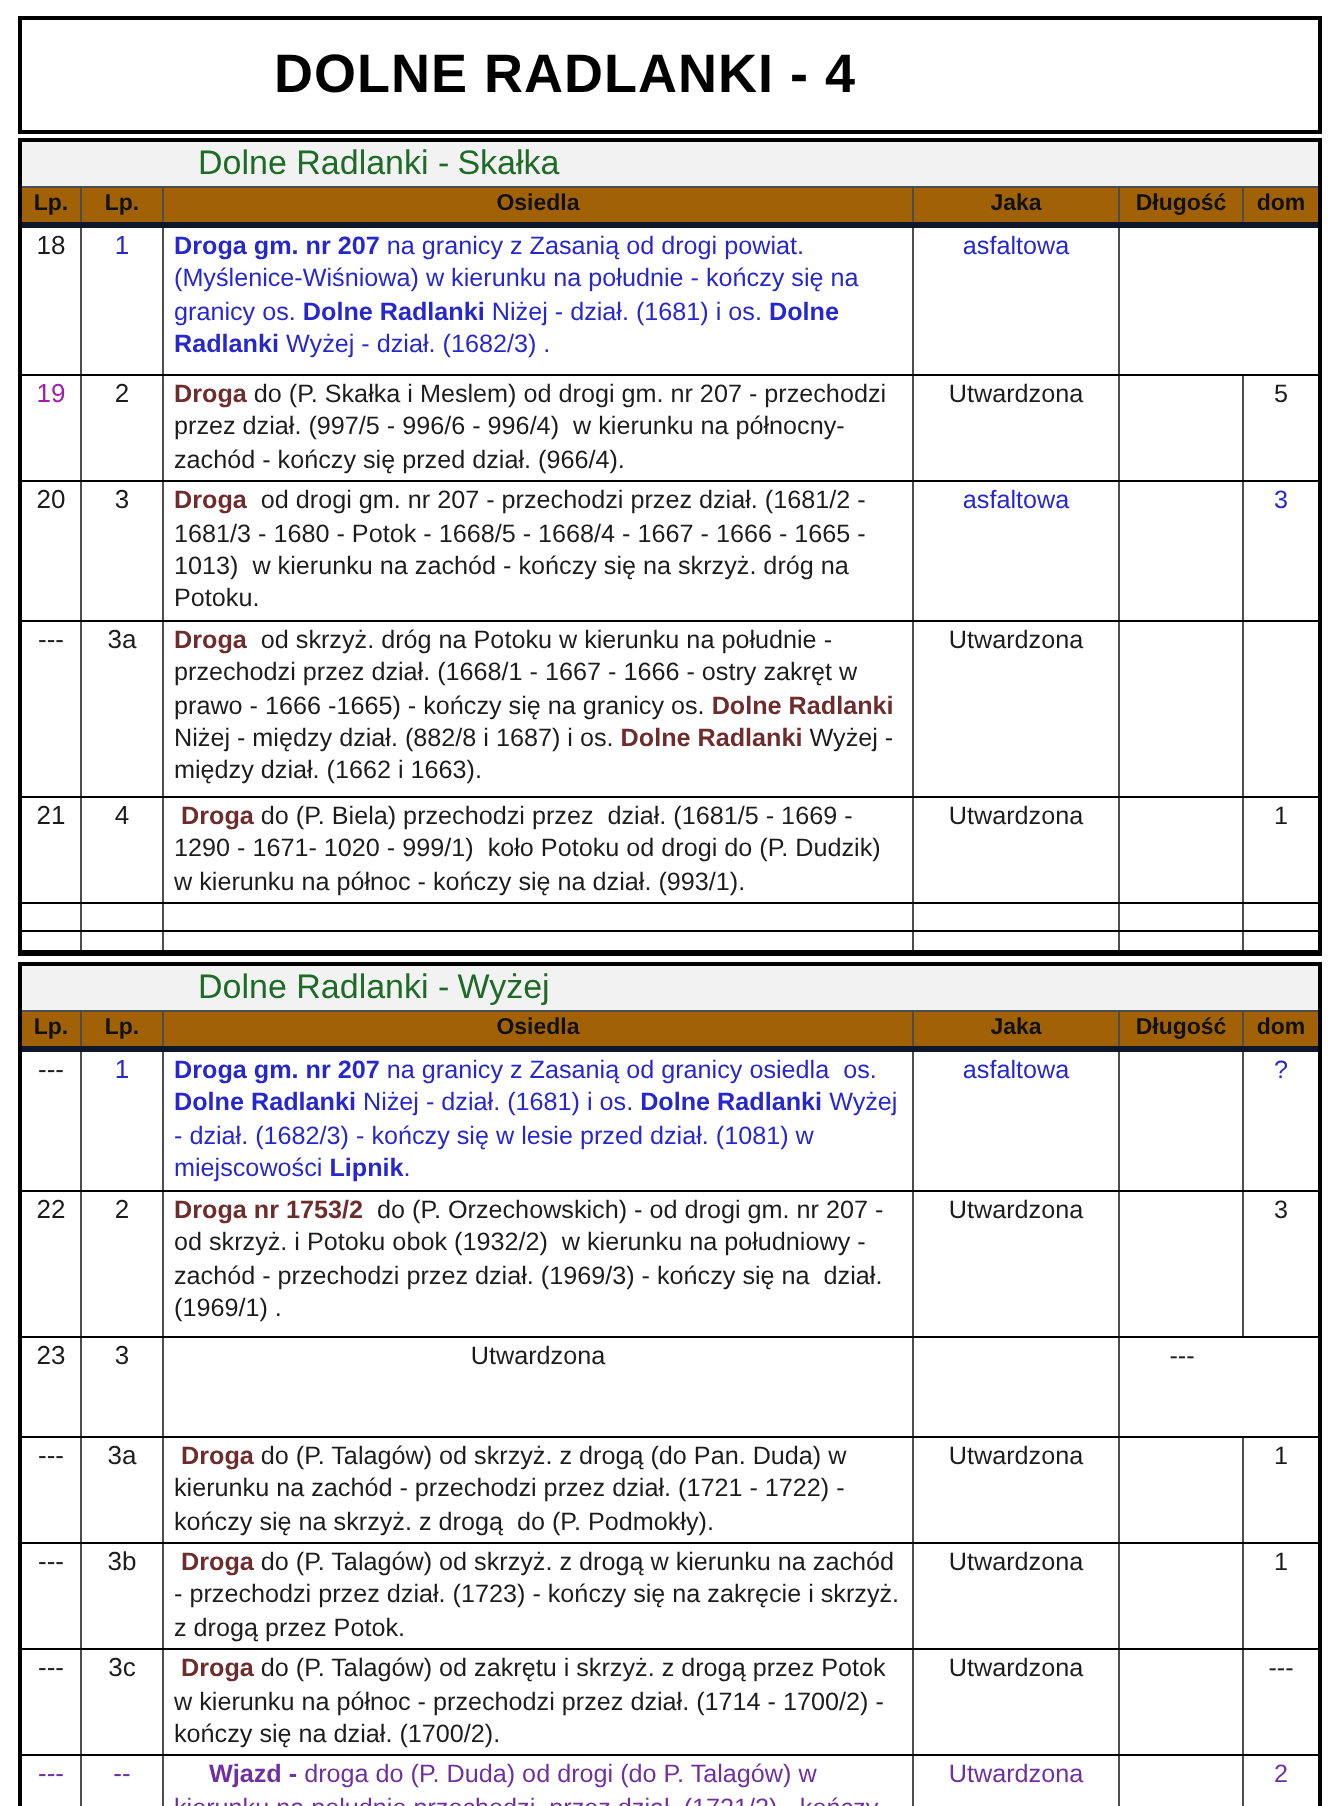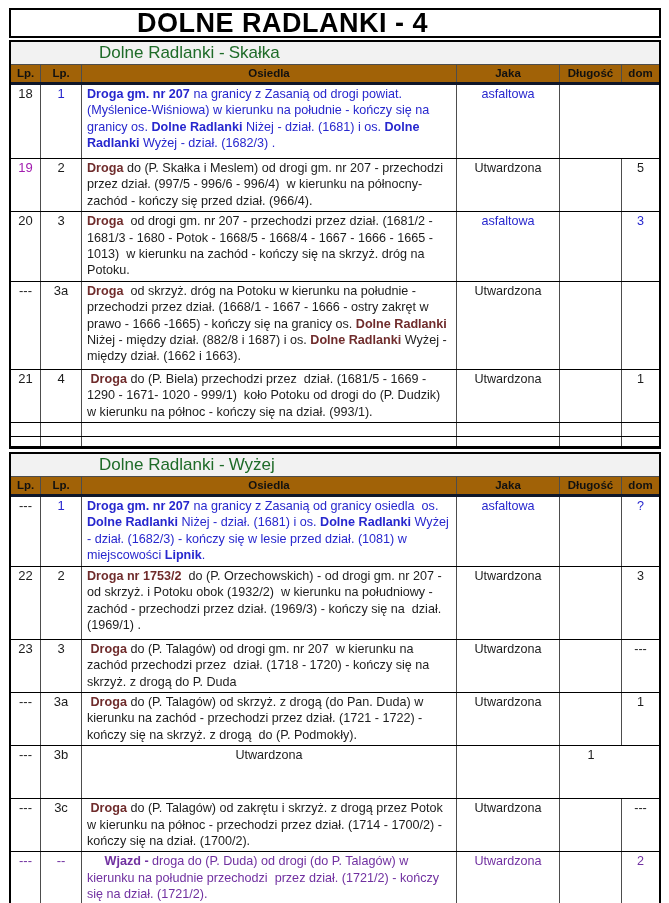--- a/index.html
+++ b/index.html
@@ -5,21 +5,21 @@
   * { box-sizing: border-box; margin: 0; padding: 0; }
   html, body { background: #ffffff; }
   body {
     width: 669px;
     font-family: "Liberation Sans", "DejaVu Sans", sans-serif;
     color: #1c1c1c;
   }
   .page { width: 669px; min-height: 903px; padding: 8px 8px 4px 9px; background: #fff; }
 
   .title-box {
-    height: 30px;
+    height: 59px;
     border: 2px solid #000;
     display: flex; align-items: center; justify-content: center;
     margin-bottom: 2px;
     padding-right: 105px;
   }
   .title-box .t {
     font-size: 27px; font-weight: 800; letter-spacing: 0.5px; color: #000;
     white-space: nowrap;
   }
 
@@ -176,36 +176,36 @@
           <div class="cell center lp" style="color: rgb(28, 28, 28);">22</div>
           <div class="cell center lp" style="color: rgb(28, 28, 28);">2</div>
           <div class="cell osiedla"><span style="color: rgb(111, 44, 44); font-weight: bold;">Droga nr 1753/2 </span><span style="color: rgb(28, 28, 28);"> do (P. Orzechowskich) - od drogi gm. nr 207 - od skrzyż. i Potoku obok (1932/2)  w kierunku na południowy - zachód - przechodzi przez dział. (1969/3) - kończy się na  dział. (1969/1) .</span></div>
           <div class="cell center" style="color: rgb(28, 28, 28);">Utwardzona</div>
           <div class="cell center"></div>
           <div class="cell center" style="color: rgb(28, 28, 28);">3</div>
         </div>
         <div class="row grid6" style="min-height: 50px;">
           <div class="cell center lp" style="color: rgb(28, 28, 28);">23</div>
           <div class="cell center lp" style="color: rgb(28, 28, 28);">3</div>
-          <div class="cell osiedla"><span style="color: rgb(28, 28, 28);"> </span><span style="color: rgb(111, 44, 44); font-weight: bold;">Droga </span><span style="color: rgb(28, 28, 28);">do (P. Talagów) od drogi gm. nr 207  w kierunku na zachód przechodzi przez  dział. (1718 - 1720) - kończy się na skrzyż. z drogą do P. Duda</span></div>
           <div class="cell center" style="color: rgb(28, 28, 28);">Utwardzona</div>
           <div class="cell center"></div>
           <div class="cell center" style="color: rgb(28, 28, 28);">---</div>
         </div>
         <div class="row grid6" style="min-height: 52px;">
           <div class="cell center lp" style="color: rgb(28, 28, 28);">---</div>
           <div class="cell center lp" style="color: rgb(28, 28, 28);">3a</div>
           <div class="cell osiedla"><span style="color: rgb(28, 28, 28);"> </span><span style="color: rgb(111, 44, 44); font-weight: bold;">Droga </span><span style="color: rgb(28, 28, 28);">do (P. Talagów) od skrzyż. z drogą (do Pan. Duda) w kierunku na zachód - przechodzi przez dział. (1721 - 1722) - kończy się na skrzyż. z drogą  do (P. Podmokły).</span></div>
           <div class="cell center" style="color: rgb(28, 28, 28);">Utwardzona</div>
           <div class="cell center"></div>
           <div class="cell center" style="color: rgb(28, 28, 28);">1</div>
         </div>
         <div class="row grid6" style="min-height: 53px;">
           <div class="cell center lp" style="color: rgb(28, 28, 28);">---</div>
           <div class="cell center lp" style="color: rgb(28, 28, 28);">3b</div>
+          <div class="cell osiedla"><span style="color: rgb(28, 28, 28);"> </span><span style="color: rgb(111, 44, 44); font-weight: bold;">Droga </span><span style="color: rgb(28, 28, 28);">do (P. Talagów) od skrzyż. z drogą w kierunku na zachód - przechodzi przez dział. (1723) - kończy się na zakręcie i skrzyż. z drogą przez Potok.</span></div>
           <div class="cell center" style="color: rgb(28, 28, 28);">Utwardzona</div>
           <div class="cell center"></div>
           <div class="cell center" style="color: rgb(28, 28, 28);">1</div>
         </div>
         <div class="row grid6" style="min-height: 53px;">
           <div class="cell center lp" style="color: rgb(28, 28, 28);">---</div>
           <div class="cell center lp" style="color: rgb(28, 28, 28);">3c</div>
           <div class="cell osiedla"><span style="color: rgb(28, 28, 28);"> </span><span style="color: rgb(111, 44, 44); font-weight: bold;">Droga </span><span style="color: rgb(28, 28, 28);">do (P. Talagów) od zakrętu i skrzyż. z drogą przez Potok w kierunku na północ - przechodzi przez dział. (1714 - 1700/2) - kończy się na dział. (1700/2).</span></div>
           <div class="cell center" style="color: rgb(28, 28, 28);">Utwardzona</div>
           <div class="cell center"></div>

